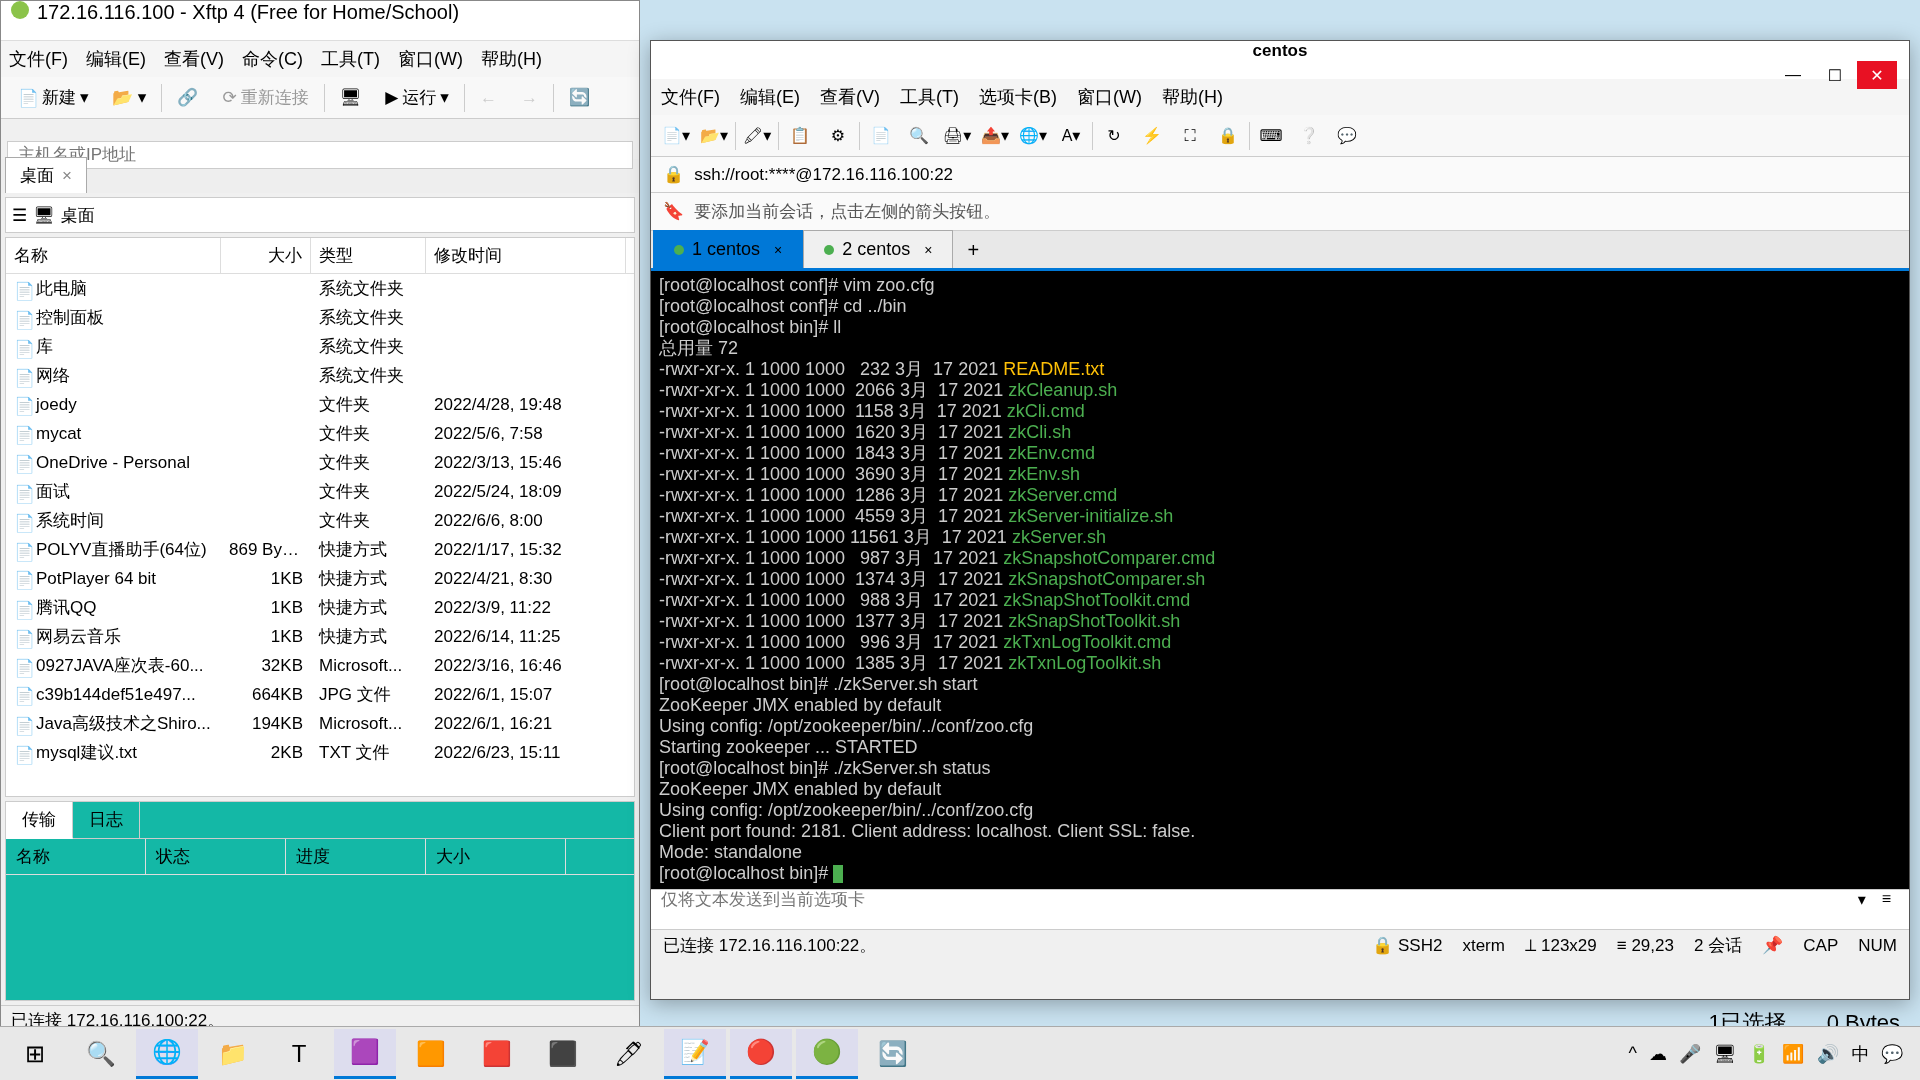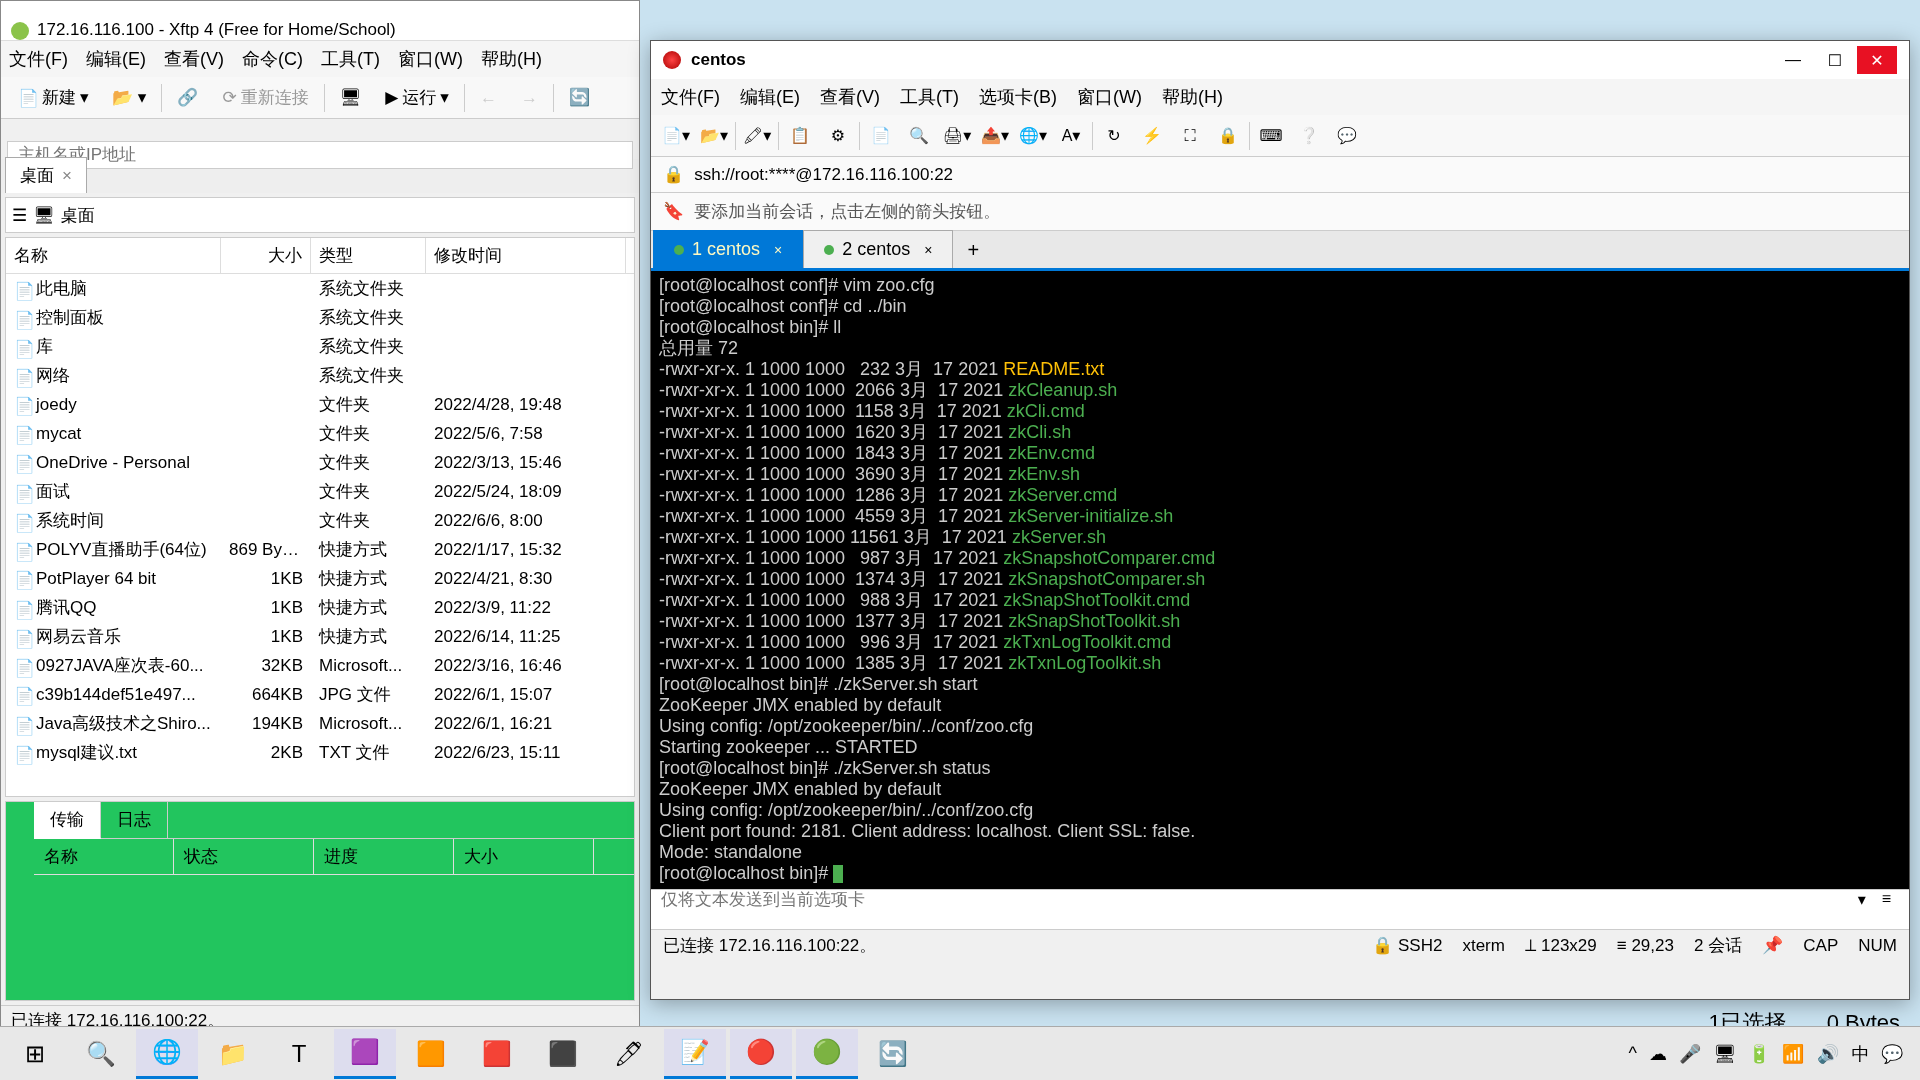--- a/index.html
+++ b/index.html
@@ -1,63 +1,63 @@
 <!DOCTYPE html>
 <html><head>
 <meta charset="utf-8">
 <style>
 * { margin: 0; padding: 0; box-sizing: border-box; font-family: "Microsoft YaHei", sans-serif; }
 body { background: #c9e2f0; width: 1920px; height: 1080px; overflow: hidden; position: relative; }
 
 
 .xftp-window { position: absolute; left: 0; top: 0; width: 640px; height: 1040px; background: #f0f0f0; border: 1px solid #888; }
-.xftp-title { height: 40px; background: #fff; display: flex; align-items: flex-end; padding: 0 10px; font-size: 17px; border-bottom: 1px solid #ddd; }
+.xftp-title { height: 40px; background: #fff; display: flex; align-items: flex-start; padding: 0 10px; font-size: 20px; border-bottom: 1px solid #ddd; }
 .xftp-title-icon { width: 18px; height: 18px; background: #8BC34A; border-radius: 50%; margin-right: 8px; }
 .xftp-menu { height: 36px; background: #f5f5f5; display: flex; align-items: center; padding: 0 8px; gap: 18px; font-size: 18px; }
 .xftp-toolbar { height: 42px; background: #f8f8f8; border-bottom: 1px solid #ccc; display: flex; align-items: center; padding: 0 8px; gap: 6px; }
 .tb-btn { padding: 4px 8px; display: flex; align-items: center; gap: 4px; font-size: 17px; cursor: pointer; border: 1px solid transparent; }
 .tb-sep { width: 1px; height: 28px; background: #ccc; }
 .tb-icon { width: 20px; height: 20px; display: inline-block; }
 .xftp-address { height: 40px; padding: 6px; background: #f0f0f0; }
 .xftp-address input { width: 100%; height: 100%; border: 1px solid #ccc; padding: 0 10px; font-size: 17px; margin-top: 16px; }
 .xftp-tab-bar { height: 34px; background: #eee; display: flex; align-items: flex-end; padding-left: 4px; }
 .xftp-tab { background: #fff; border: 1px solid #aaa; border-bottom: none; padding: 6px 14px; font-size: 17px; display: flex; align-items: center; gap: 8px; }
 .xftp-path { height: 36px; background: #fff; border: 1px solid #ccc; margin: 4px; display: flex; align-items: center; padding: 0 6px; gap: 6px; font-size: 17px; }
 .file-list { background: #fff; border: 1px solid #ccc; margin: 0 4px; height: 560px; overflow: auto; }
 .file-header { display: flex; border-bottom: 1px solid #ddd; font-size: 17px; }
 .file-header div { padding: 6px 8px; border-right: 1px solid #ddd; }
 .col-name { width: 215px; } .col-size { width: 90px; text-align: right; } .col-type { width: 115px; } .col-time { width: 200px; }
 .file-row { display: flex; font-size: 17px; align-items: center; }
 .file-row div { padding: 3px 8px; white-space: nowrap; overflow: hidden; text-overflow: ellipsis; }
 .file-icon { width: 18px; height: 18px; display: inline-block; vertical-align: middle; margin-right: 4px; }
-.transfer-pane { height: 200px; background: #22c55e; border: 1px solid #ccc; margin: 4px; padding-left: 28px; }
+.transfer-pane { height: 200px; background: #14b8a6; border: 1px solid #ccc; margin: 4px; }
 .transfer-tabs { display: flex; border-bottom: 1px solid #ccc; }
 .transfer-tab { padding: 6px 16px; font-size: 17px; border-right: 1px solid #ccc; }
 .transfer-tab.active { background: #fff; border-bottom: 2px solid #fff; margin-bottom: -1px; }
 .transfer-header { display: flex; font-size: 17px; border-bottom: 1px solid #ddd; }
 .transfer-header div { padding: 6px 10px; border-right: 1px solid #ddd; width: 140px; }
 .xftp-status { height: 30px; background: #f0f0f0; border-top: 1px solid #ccc; display: flex; align-items: center; justify-content: space-between; padding: 0 10px; font-size: 17px; }
 
 
 .xshell-window { position: absolute; left: 650px; top: 40px; width: 1260px; height: 960px; background: #f0f0f0; border: 1px solid #555; box-shadow: 0 4px 20px rgba(0,0,0,0.3); }
-.xshell-title { height: 38px; background: #fff; display: flex; align-items: center; padding: 0 12px; font-size: 17px; }
+.xshell-title { height: 38px; background: #fff; display: flex; align-items: center; padding: 0 12px; font-size: 17px; flex-direction: column; }
 .xshell-title-icon { width: 18px; height: 18px; background: radial-gradient(circle,#f44,#a00); border-radius: 50%; margin-right: 10px; }
 .xshell-title-text { font-weight: bold; }
 .xshell-title-sub { margin-left: 18px; color: #555; }
 .win-controls { margin-left: auto; display: flex; gap: 2px; }
 .win-btn { width: 40px; height: 28px; display: flex; align-items: center; justify-content: center; font-size: 16px; cursor: pointer; }
 .win-btn.close { background: #e81123; color: #fff; }
 .xshell-menu { height: 36px; background: #f5f5f5; display: flex; align-items: center; padding: 0 10px; gap: 20px; font-size: 18px; }
 .xshell-toolbar { height: 42px; background: #f8f8f8; border-bottom: 1px solid #ccc; display: flex; align-items: center; padding: 0 8px; gap: 4px; }
 .xs-tb-btn { width: 34px; height: 34px; display: flex; align-items: center; justify-content: center; cursor: pointer; }
 .xshell-conn { height: 36px; background: #fafafa; border-bottom: 1px solid #ccc; display: flex; align-items: center; padding: 0 12px; gap: 10px; font-size: 17px; }
 .xshell-hint { height: 38px; background: #fafafa; border-bottom: 1px solid #ccc; display: flex; align-items: center; padding: 0 12px; gap: 10px; font-size: 17px; color: #555; }
 .xshell-tabs { height: 40px; background: #e8e8e8; display: flex; align-items: flex-end; padding-left: 2px; border-bottom: 3px solid #0078d7; }
 .xs-tab { padding: 8px 20px; font-size: 18px; display: flex; align-items: center; gap: 8px; cursor: pointer; border: 1px solid #aaa; border-bottom: none; background: #f0f0f0; }
-.xs-tab.active { background: #0078d7; color: #fef9c3; border-color: #0078d7; }
+.xs-tab.active { background: #0078d7; color: #000000; border-color: #0078d7; }
 .xs-tab-dot { width: 10px; height: 10px; background: #4CAF50; border-radius: 50%; }
 .xs-tab-close { margin-left: 6px; font-size: 14px; }
 .xs-tab-add { padding: 6px 14px; font-size: 20px; cursor: pointer; }
 .terminal { background: #000; color: #ccc; font-family: "Consolas", monospace; font-size: 18px; line-height: 21px; padding: 4px 8px; height: 618px; overflow: auto; white-space: pre; }
 .term-green { color: #4CAF50; }
 .term-yellow { color: #FFC107; }
 .cursor { background: #4CAF50; display: inline-block; width: 10px; height: 18px; vertical-align: middle; }
 .xshell-input { height: 40px; background: #fff; border-top: 1px solid #ccc; display: flex; align-items: flex-start; padding: 0 10px; }
 .xshell-input input { flex: 1; border: none; font-size: 17px; color: #888; outline: none; }
 .xshell-status { height: 32px; background: #f0f0f0; border-top: 1px solid #ccc; display: flex; align-items: center; padding: 0 12px; font-size: 17px; gap: 20px; }

